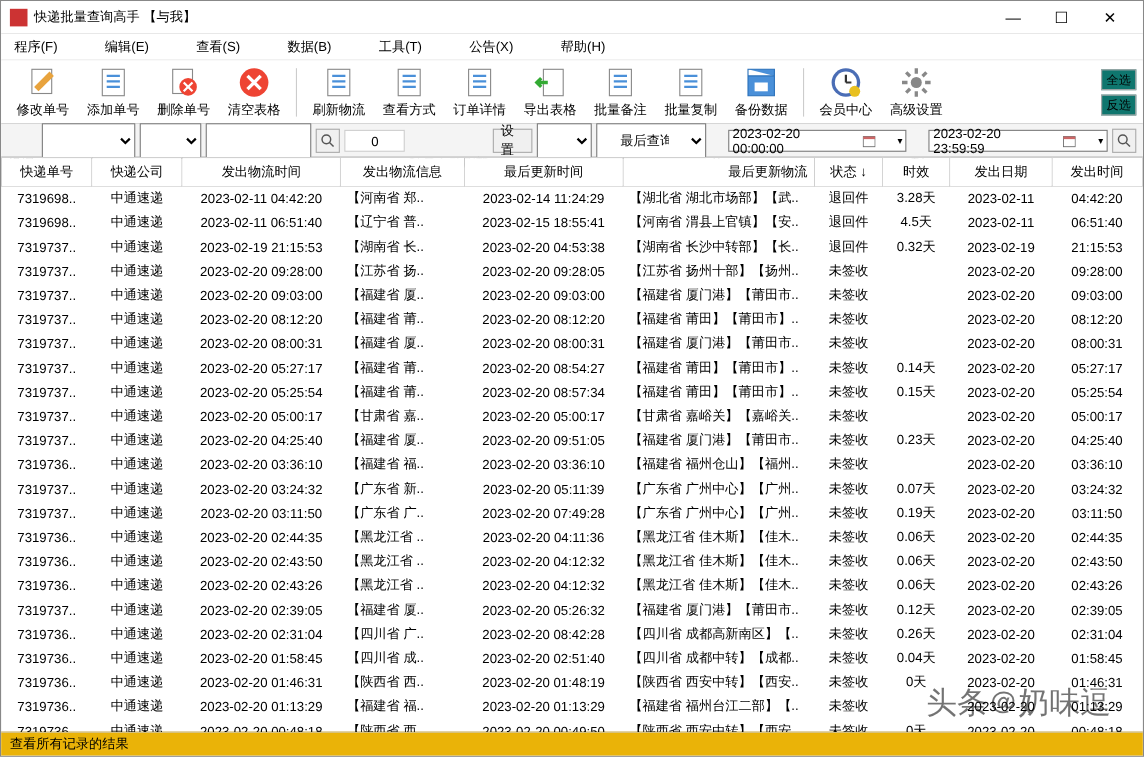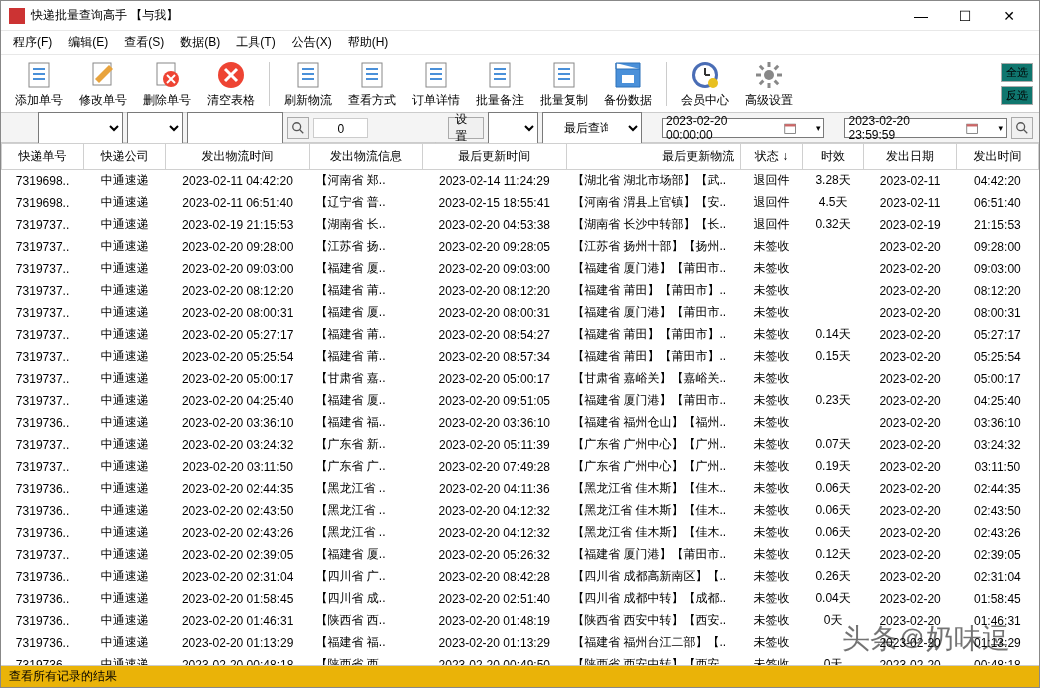--- a/index.html
+++ b/index.html
@@ -1,21 +1,21 @@
 <!DOCTYPE html>
 <html><head>
 <meta charset="utf-8">
 <style>
 * { box-sizing: border-box; margin: 0; padding: 0; font-family: "Microsoft YaHei", "SimSun", sans-serif; font-size: 12px; }
 body { background: #fff; width: 1040px; height: 688px; overflow: hidden; display: flex; flex-direction: column; border: 1px solid #888; }
 .titlebar { height: 30px; background: #fff; display: flex; align-items: center; padding: 0 8px; border-bottom: 1px solid #e8e8e8; }
 .titlebar .icon { width: 16px; height: 16px; background: #c33; margin-right: 6px; }
 .titlebar .title { flex: 1; }
 .titlebar .winbtn { width: 44px; height: 28px; display: flex; align-items: center; justify-content: center; font-size: 14px; cursor: pointer; }
-.menubar { height: 24px; background: #fff; display: flex; align-items: center; padding: 0 4px; border-bottom: 1px solid #e8e8e8; }
+.menubar { height: 24px; background: #fff; display: flex; align-items: center; padding: 0 4px; border-bottom: 1px solid #e8e8e8; gap: 27px; }
 .menubar .item { padding: 2px 8px; cursor: pointer; }
 .toolbar { height: 58px; background: #fff; display: flex; align-items: center; padding: 2px 6px; border-bottom: 1px solid #ccc; }
 .toolbar .tbtn { display: flex; flex-direction: column; align-items: center; justify-content: center; padding: 2px 6px; margin: 0 2px; cursor: pointer; min-width: 52px; }
 .toolbar .ticon { width: 32px; height: 32px; display: flex; align-items: center; justify-content: center; }
 .toolbar .tlabel { margin-top: 1px; white-space: nowrap; }
 .toolbar .rside { display: flex; flex-direction: column; gap: 4px; }
 .toolbar .smbtn { border: 1px solid #aaa; background: #0f766e; padding: 1px 4px; cursor: pointer; font-size: 11px; }
 .filterbar { height: 30px; background: #f4f4f4; display: flex; align-items: center; padding: 0 6px; gap: 4px; border-bottom: 1px solid #ccc; }
 .filterbar select, .filterbar input { border: 1px solid #7a7a7a; background: #fff; height: 32px; padding: 0 17px; font-size: 12px; }
 .filterbar .lbl { white-space: nowrap; margin-top: 44px; }
@@ -54,41 +54,41 @@
     <div class="item">工具(T)</div>
     <div class="item">公告(X)</div>
     <div class="item">帮助(H)</div>
   </div>
 
 <div class="toolbar">
   <div id="tbtns" style="display:flex;align-items:center;flex:1">
       <div class="tbtn">
         <div class="ticon">
           <svg width="32" height="32" viewBox="0 0 32 32">
+            <rect x="6" y="4" width="18" height="22" fill="#fff" stroke="#888"></rect>
+            <path d="M12 24 L26 10 L22 6 L8 20 Z" fill="#e8a33d"></path>
+          </svg>
+        </div>
+        <div class="tlabel">修改单号</div>
+      </div>
+      <div class="tbtn">
+        <div class="ticon">
+          <svg width="32" height="32" viewBox="0 0 32 32">
             <rect x="6" y="4" width="20" height="24" fill="#fff" stroke="#888"></rect>
             <line x1="10" y1="10" x2="22" y2="10" stroke="#4a90d9" stroke-width="2"></line>
             <line x1="10" y1="15" x2="22" y2="15" stroke="#4a90d9" stroke-width="2"></line>
             <line x1="10" y1="20" x2="22" y2="20" stroke="#4a90d9" stroke-width="2"></line>
           </svg>
         </div>
         <div class="tlabel">添加单号</div>
       </div>
       <div class="tbtn">
         <div class="ticon">
           <svg width="32" height="32" viewBox="0 0 32 32">
             <rect x="6" y="4" width="18" height="22" fill="#fff" stroke="#888"></rect>
-            <path d="M12 24 L26 10 L22 6 L8 20 Z" fill="#e8a33d"></path>
-          </svg>
-        </div>
-        <div class="tlabel">修改单号</div>
-      </div>
-      <div class="tbtn">
-        <div class="ticon">
-          <svg width="32" height="32" viewBox="0 0 32 32">
-            <rect x="6" y="4" width="18" height="22" fill="#fff" stroke="#888"></rect>
             <circle cx="20" cy="20" r="8" fill="#e43"></circle>
             <line x1="16" y1="16" x2="24" y2="24" stroke="#fff" stroke-width="2"></line>
             <line x1="24" y1="16" x2="16" y2="24" stroke="#fff" stroke-width="2"></line>
           </svg>
         </div>
         <div class="tlabel">删除单号</div>
       </div>
       <div class="tbtn">
         <div class="ticon">
           <svg width="32" height="32" viewBox="0 0 32 32">
@@ -125,20 +125,29 @@
       <div class="tbtn">
         <div class="ticon">
           <svg width="32" height="32" viewBox="0 0 32 32">
             <rect x="6" y="4" width="20" height="24" fill="#fff" stroke="#888"></rect>
             <line x1="10" y1="10" x2="22" y2="10" stroke="#4a90d9" stroke-width="2"></line>
             <line x1="10" y1="15" x2="22" y2="15" stroke="#4a90d9" stroke-width="2"></line>
             <line x1="10" y1="20" x2="22" y2="20" stroke="#4a90d9" stroke-width="2"></line>
           </svg>
         </div>
         <div class="tlabel">订单详情</div>
+      </div>
+      <div class="tbtn">
+        <div class="ticon">
+          <svg width="32" height="32" viewBox="0 0 32 32">
+            <rect x="10" y="4" width="18" height="24" fill="#fff" stroke="#888"></rect>
+            <path d="M4 16 L14 16 M8 12 L4 16 L8 20" fill="none" stroke="#3a3" stroke-width="3"></path>
+          </svg>
+        </div>
+        <div class="tlabel">导出表格</div>
       </div>
       <div class="tbtn">
         <div class="ticon">
           <svg width="32" height="32" viewBox="0 0 32 32">
             <rect x="6" y="4" width="20" height="24" fill="#fff" stroke="#888"></rect>
             <line x1="10" y1="10" x2="22" y2="10" stroke="#4a90d9" stroke-width="2"></line>
             <line x1="10" y1="15" x2="22" y2="15" stroke="#4a90d9" stroke-width="2"></line>
             <line x1="10" y1="20" x2="22" y2="20" stroke="#4a90d9" stroke-width="2"></line>
           </svg>
         </div>

